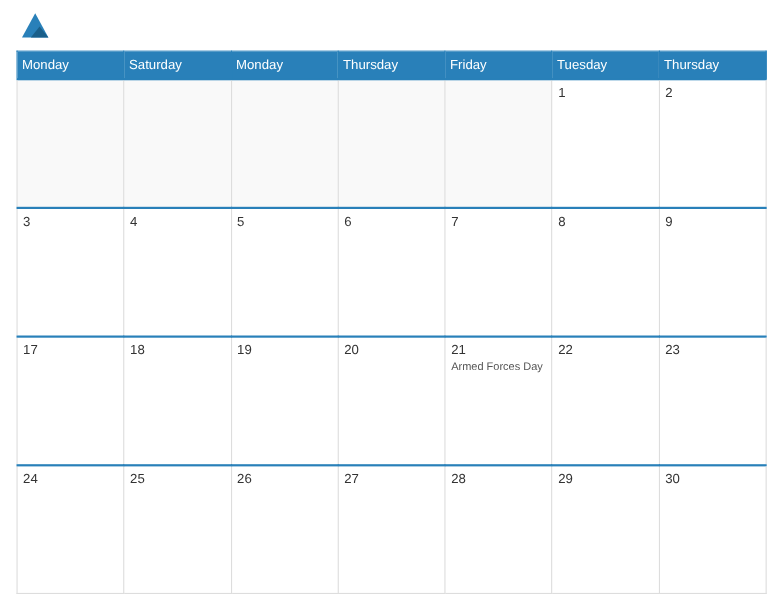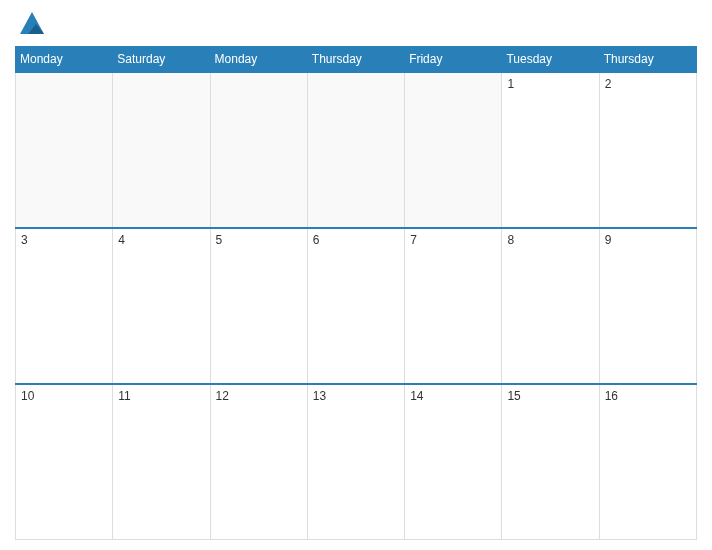--- a/index.html
+++ b/index.html
@@ -163,36 +163,60 @@
           </td>
           <td>
             <span class="day-number">8</span>
           </td>
           <td>
             <span class="day-number">9</span>
           </td>
         </tr>
         <tr>
           <td>
-            <span class="day-number">10</span>
-          </td>
-          <td>
-            <span class="day-number">11</span>
-          </td>
-          <td>
-            <span class="day-number">12</span>
-          </td>
-          <td>
-            <span class="day-number">13</span>
-          </td>
-          <td>
-            <span class="day-number">14</span>
-          </td>
-          <td>
-            <span class="day-number">15</span>
-          </td>
-          <td>
-            <span class="day-number">16</span>
+            <span class="day-number">17</span>
+          </td>
+          <td>
+            <span class="day-number">18</span>
+          </td>
+          <td>
+            <span class="day-number">19</span>
+          </td>
+          <td>
+            <span class="day-number">20</span>
+          </td>
+          <td>
+            <span class="day-number">21</span>
+            <span class="day-event">Armed Forces Day</span>
+          </td>
+          <td>
+            <span class="day-number">22</span>
+          </td>
+          <td>
+            <span class="day-number">23</span>
+          </td>
+        </tr>
+        <tr>
+          <td>
+            <span class="day-number">24</span>
+          </td>
+          <td>
+            <span class="day-number">25</span>
+          </td>
+          <td>
+            <span class="day-number">26</span>
+          </td>
+          <td>
+            <span class="day-number">27</span>
+          </td>
+          <td>
+            <span class="day-number">28</span>
+          </td>
+          <td>
+            <span class="day-number">29</span>
+          </td>
+          <td>
+            <span class="day-number">30</span>
           </td>
         </tr>
       </tbody>
   </table>
 </div>
 
 </body></html>

